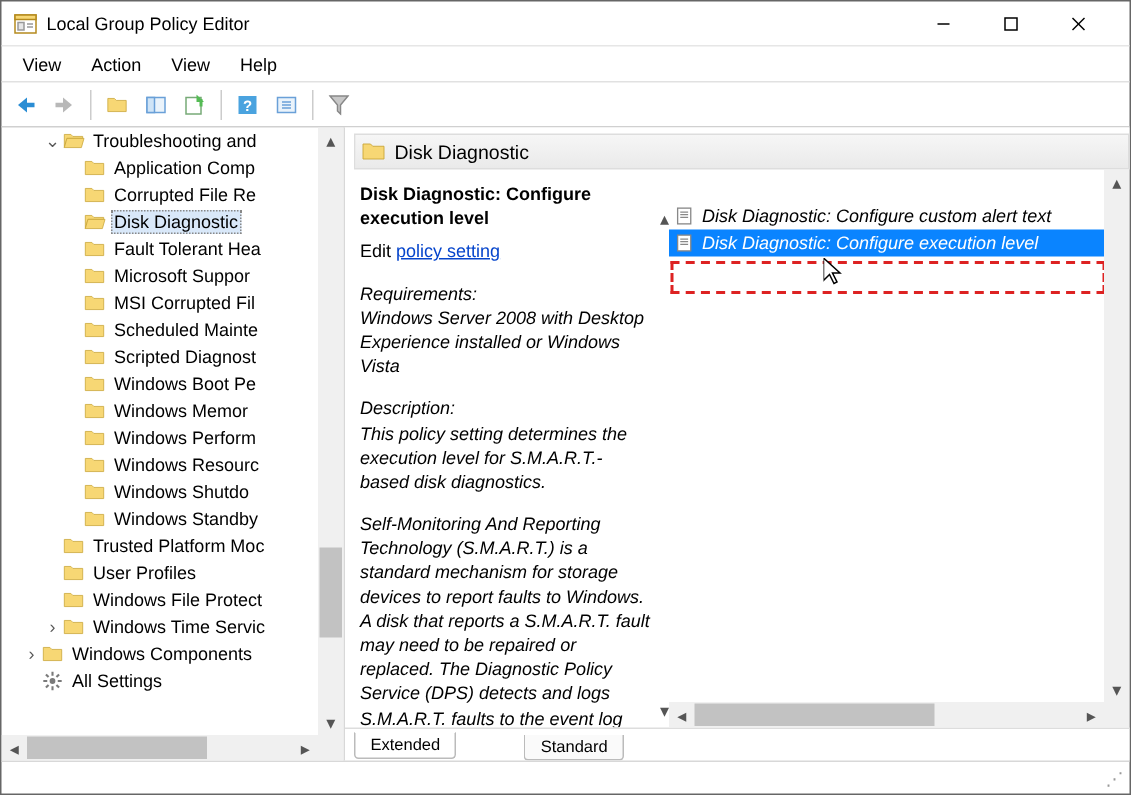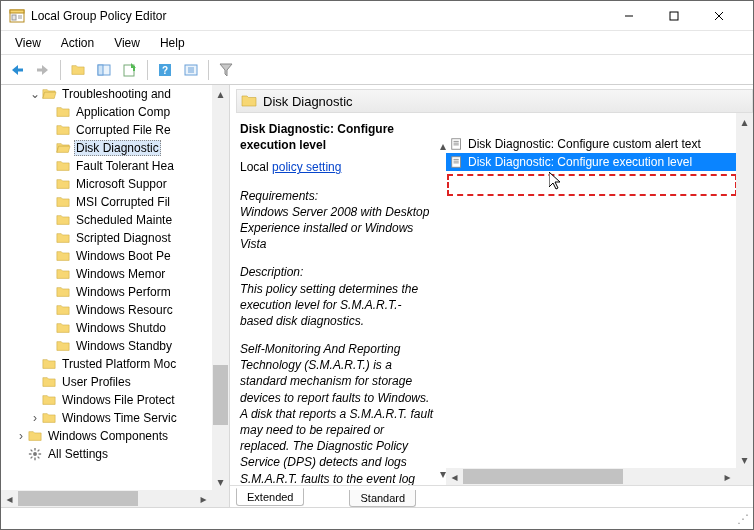--- a/index.html
+++ b/index.html
@@ -43,21 +43,21 @@
   .header-band .text { font-size: 13px; }
   .content { flex: 1; display: flex; min-height: 0; border-top: none; }
   .desc-pane { width: 210px; padding: 8px 6px 4px 10px; overflow: hidden; font-size: 12px; line-height: 1.35; }
   .desc-pane h4 { margin: 0 0 6px; font-size: 12px; font-weight: bold; }
   .desc-pane a { color: #0645cc; text-decoration: underline; }
   .desc-pane .block { margin-top: 12px; font-style: italic; }
   .divider { width: 6px; display: flex; flex-direction: column; align-items: center; padding-top: 26px; }
   .divider .grab { color: #555; }
   .list-pane { flex: 1; position: relative; overflow: hidden; }
   .list-header { position: absolute; top: 0; left: 0; right: 0; height: 22px; display: flex; align-items: center; padding-left: 6px; border-bottom: 1px solid #e4e4e4; background: #fff; font-size: 12px; }
-  .list-body { position: absolute; top: 22px; left: 0; right: 17px; bottom: 17px; overflow: hidden; }
+  .list-body { position: absolute; top: 22px; left: 0; right: 17px; bottom: 17px; overflow: hidden; font-style: italic; }
   .list-row { display: flex; align-items: center; height: 18px; padding-left: 4px; white-space: nowrap; gap: 4px; }
   .list-row .icon { width: 14px; height: 14px; }
   .list-row.highlighted { background: #0a84ff; color: #fff; position: relative; }
   .highlight-border { position: absolute; border: 2px dashed #d22; pointer-events: none; left: 1px; top: 39px; right: -1px; height: 22px; }
   .tabs { height: 22px; display: flex; align-items: flex-end; padding-left: 6px; border-top: 1px solid #ddd; background: #fff; gap: 46px; }
   .tab { padding: 2px 10px; border: 1px solid #bbb; border-top: none; border-bottom-left-radius: 3px; border-bottom-right-radius: 3px; margin-right: -1px; background: #fafafa; font-size: 11px; }
   .tab.active { background: #fff; font-weight: 400; border-top: 1px solid #fff; position: relative; top: -1px; }
   .statusbar { height: 22px; border-top: 1px solid #d8d8d8; display:flex; align-items:center; }
   .statusbar .grip { margin-left: auto; padding-right:4px; color:#999; }
   .cursor { position: absolute; left: 548px; top: 171px; pointer-events: none; }
@@ -419,21 +419,21 @@
         <div class="header-band">
           <svg width="16" height="16" viewBox="0 0 16 16">
               <use href="#folder-ic"></use>
             </svg>
           <span class="text">Disk Diagnostic</span>
         </div>
       </div>
       <div class="content">
         <div class="desc-pane">
           <h4>Disk Diagnostic: Configure execution level</h4>
-          <div><span>Local</span> <a href="#">policy setting</a></div>
+          <div><span>Edit</span> <a href="#">policy setting</a></div>
           <div class="block">
             <div>Requirements:</div>
             <div>Windows Server 2008 with Desktop Experience installed or Windows Vista</div>
           </div>
           <div class="block">
             <div>Description:</div>
             <div>This policy setting determines the execution level for S.M.A.R.T.-based disk diagnostics.</div>
           </div>
           <div class="block">Self-Monitoring And Reporting Technology (S.M.A.R.T.) is a standard mechanism for storage devices to report faults to Windows. A disk that reports a S.M.A.R.T. fault may need to be repaired or replaced. The Diagnostic Policy Service (DPS) detects and logs S.M.A.R.T. faults to the event log when they occur</div>
         </div>

